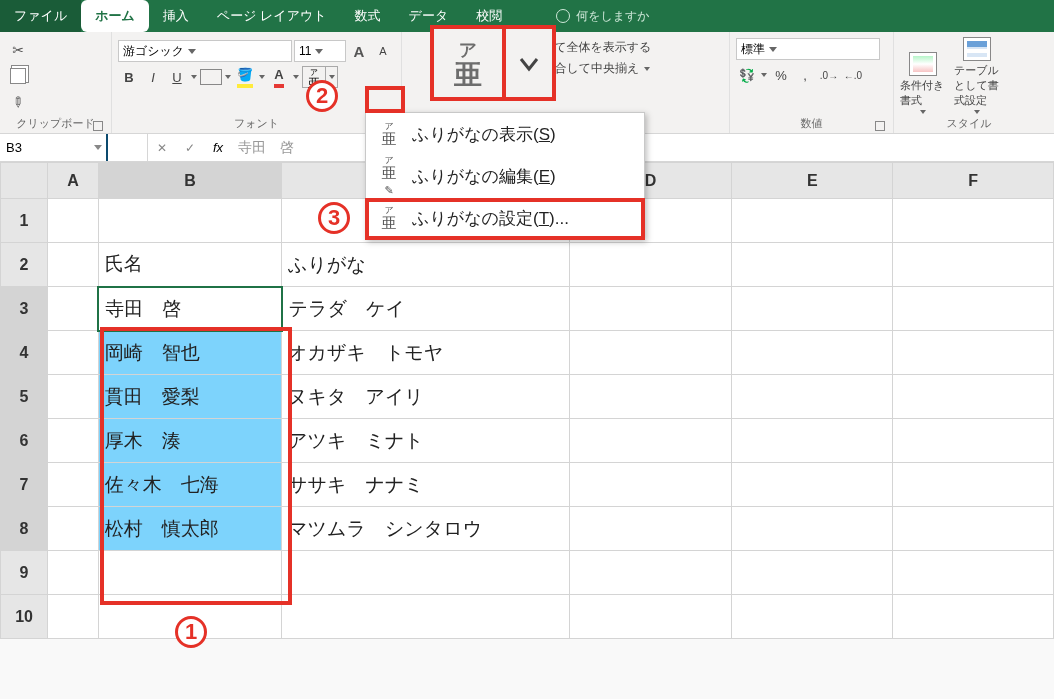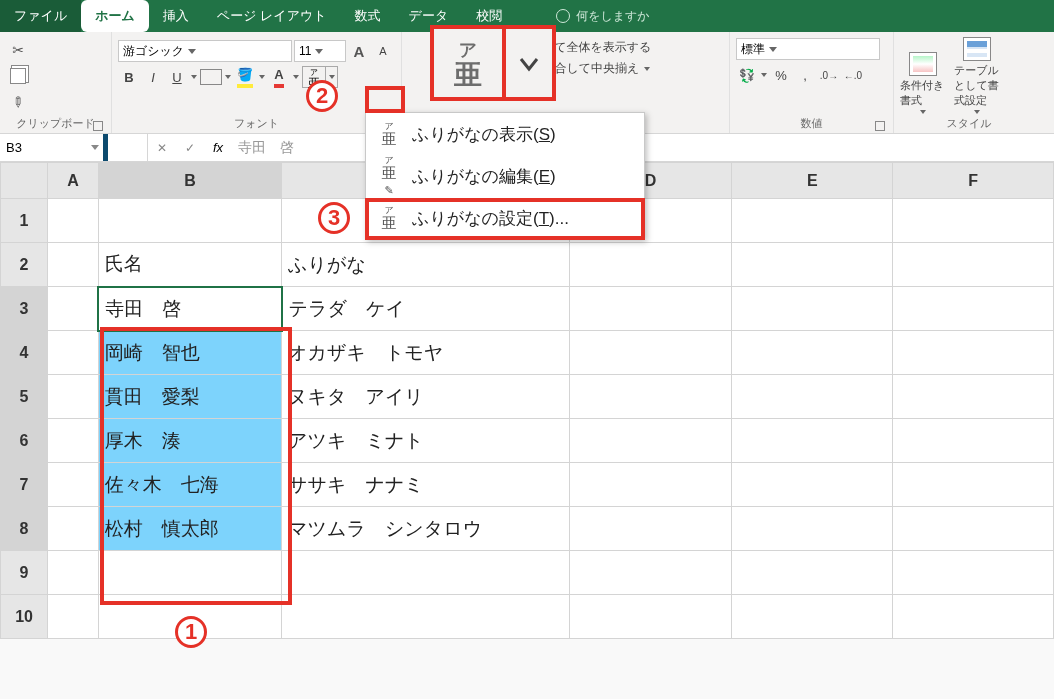--- a/index.html
+++ b/index.html
@@ -138,21 +138,21 @@
   .styles-icon.cond::after{content:""; position:absolute; inset:3px; background:linear-gradient(#b7f5c9,#fff,#f7c4c4);}
   .styles-icon.tbl::after{content:""; position:absolute; inset:3px; background:
     linear-gradient(#6aa0d8,#6aa0d8) top/100% 6px no-repeat,
     repeating-linear-gradient(#fff,#fff 4px,#d8e6f5 4px,#d8e6f5 8px);}
   
   .formula-bar{
     height:28px; background:#fff; border-bottom:1px solid #d6d6d6;
     display:flex; align-items:stretch;
   }
   .name-box{
-    width:108px; border-right:5px solid #0c4a6e; display:flex; align-items:center;
+    width:108px; border-right:2px solid #0c4a6e; display:flex; align-items:center;
     padding:0 6px; font-size:13px; position:relative;
   }
   .name-box .arrow{ position:absolute; right:4px; width:0;height:0;
     border-left:4px solid transparent;border-right:4px solid transparent;border-top:5px solid #888;}
   .fx-btn{ width:28px; display:flex; align-items:center; justify-content:center; color:#888; font-size:12px;}
   .fx-btn.cancel::before{content:"\2715";}
   .fx-btn.enter::before{content:"\2713";}
   .fx-label{ width:28px; display:flex; align-items:center; justify-content:center; font-style:italic; font-size:13px;}
   .formula-input{ flex:1; display:flex; align-items:center; padding:0 6px; font-size:14px; color:#999;}
   

